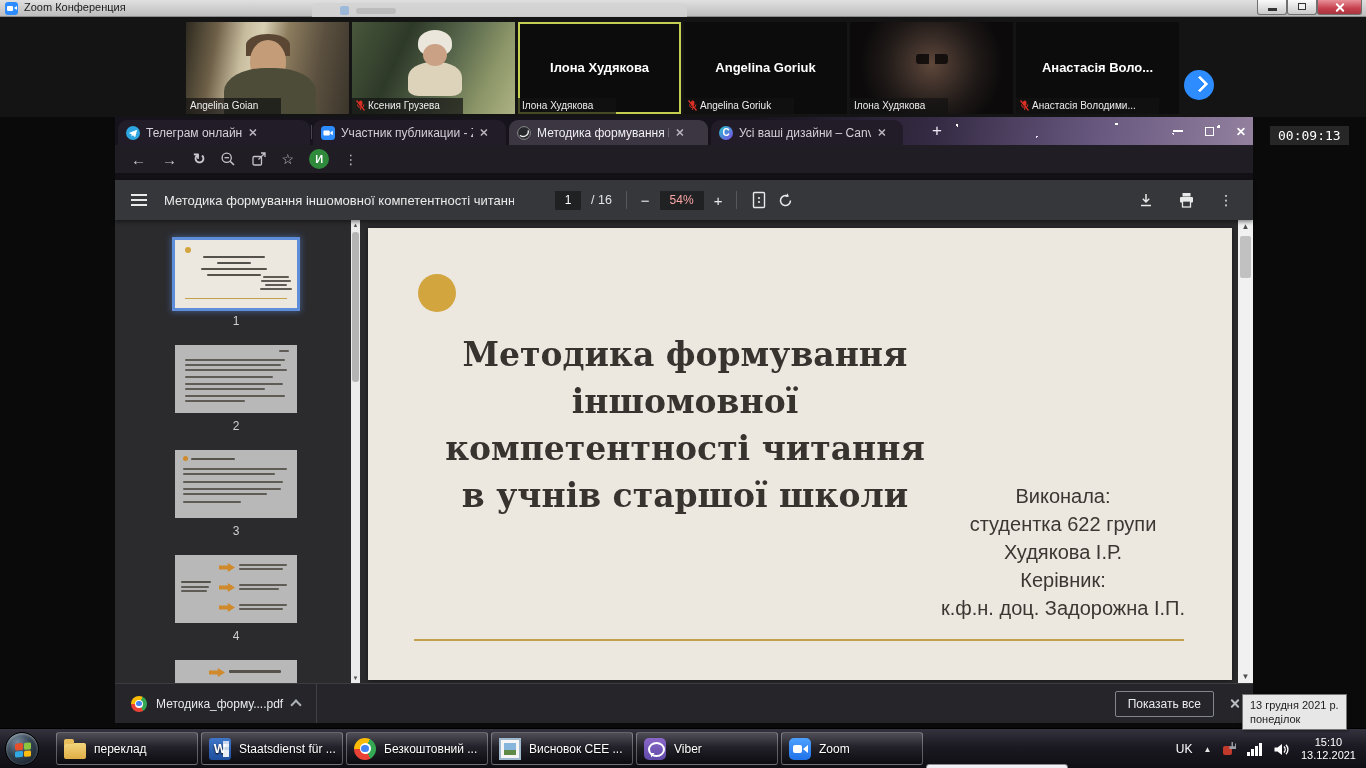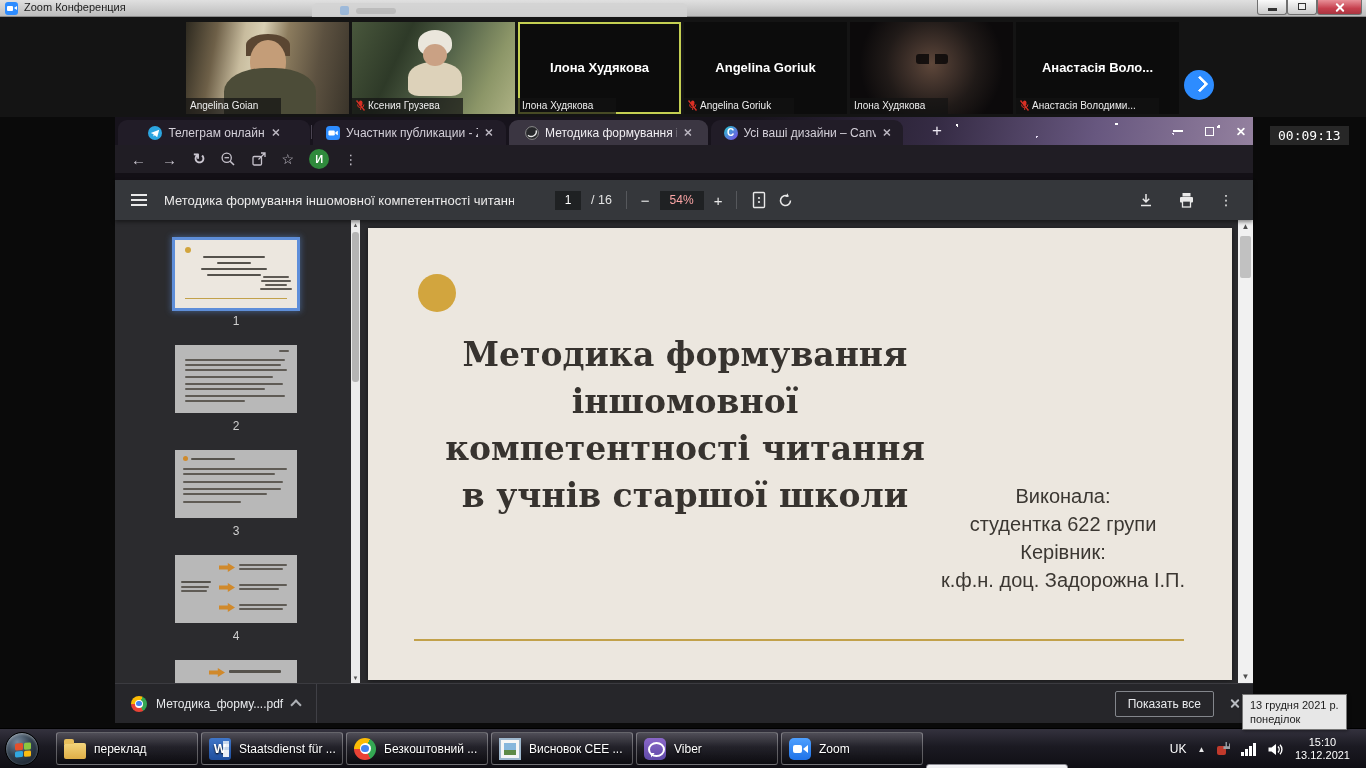--- a/index.html
+++ b/index.html
@@ -67,21 +67,21 @@
   #browser { position:absolute; left:115px; top:117px; width:1138px; height:606px; background:#211e25; z-index:2;}
   #tabstrip { position:absolute; left:0; top:0; right:0; height:28px;
     background:
       radial-gradient(circle 1.2px at 74% 30%, #fff 99%, transparent),
       radial-gradient(circle 1px at 81% 70%, #e8dff5 99%, transparent),
       radial-gradient(circle 1.4px at 88% 25%, #fff 99%, transparent),
       radial-gradient(circle 1px at 93% 60%, #efe6fa 99%, transparent),
       radial-gradient(circle 1.6px at 97% 35%, #fff 99%, transparent),
       linear-gradient(100deg,#17131c 56%,#352b44 72%,#67577f 86%,#94819f 100%);}
   .tab { position:absolute; top:3px; height:25px; border-radius:9px 9px 0 0; display:flex; align-items:center;
-    padding:0 8px; font-size:12px; color:#d4d0d9; background:#211c27;justify-content:center; }
+    padding:0 8px; font-size:12px; color:#d4d0d9; background:#211c27; }
   .tab.active { background:#3b3642; color:#f0eef2; }
   .tab .title { white-space:nowrap; overflow:hidden; max-width:132px; margin-right:6px; }
   .tab .favicon { width:14px; height:14px; margin-right:6px; flex:0 0 auto;}
   .tab-close { color:#b9b5bf; transform:scale(.8); }
   .tab-sep { position:absolute; top:8px; width:1px; height:14px; background:#4a4452; }
   #new-tab-btn { position:absolute; left:810px; top:2px; width:24px; height:24px; color:#efeaf4;
     font-size:17px; text-align:center; line-height:23px; }
   #browser-controls { position:absolute; right:8px; top:0; height:28px; display:flex; align-items:center; gap:22px; color:#fff;}
   .bc-min { width:10px; height:2px; background:#fff; }
   .bc-max { width:9px; height:9px; border:1.5px solid #fff; }
@@ -203,21 +203,21 @@
     background:#fff; clip-path:polygon(0 0,100% 0,0 100%);}
   .zoomapp-icon { background:linear-gradient(#4ea0ff,#1f72e8); border-radius:5px; }
   .zoomapp-icon::before { content:''; position:absolute; left:4px; top:7px; width:9px; height:8px;
     background:#fff; border-radius:2px;}
   .zoomapp-icon::after { content:''; position:absolute; right:3px; top:7px; width:0; height:0;
     border-right:5px solid #fff; border-top:4px solid transparent; border-bottom:4px solid transparent;}
   .chrome-ticon { border-radius:50%; background:conic-gradient(from 150deg,#ea4335 0 33%,#fbbc05 0 66%,#34a853 0 100%);}
   .chrome-ticon::before { content:''; position:absolute; left:25%; top:25%; width:50%; height:50%; border-radius:50%; background:#fff;}
   .chrome-ticon::after { content:''; position:absolute; left:34%; top:34%; width:32%; height:32%; border-radius:50%; background:#4285f4;}
   #tray { position:absolute; right:0; top:0; height:40px; display:flex; align-items:center; gap:11px;
-    padding-right:16px; color:#fff; }
+    padding-right:10px; color:#fff; }
   #tray-lang { font-size:12px; }
   #tray-arrow { font-size:8px; color:#e8e8e8; }
   .tray-plug { position:relative; width:14px; height:14px; }
   .tray-plug::before { content:''; position:absolute; left:1px; top:4px; width:9px; height:9px; background:#c0392b; border-radius:2px;}
   .tray-plug::after { content:''; position:absolute; right:0; top:0; width:7px; height:7px; background:#9aa0a6;
     clip-path:polygon(0 60%,30% 60%,30% 0,50% 0,50% 60%,80% 60%,80% 20%,100% 20%,100% 100%,0 100%);}
   .sigbars { display:flex; align-items:flex-end; gap:1.5px; height:14px;}
   .sigbars span { width:2.5px; background:#fff; }
   #tray-clock { text-align:center; font-size:11px; line-height:13px; }
 </style>
@@ -493,20 +493,21 @@
         <div id="slide-circle"></div>
         <div id="slide-title">
           <div>Методика формування</div>
           <div>іншомовної</div>
           <div>компетентності читання</div>
           <div>в учнів старшої школи</div>
         </div>
         <div id="slide-credits">
           <div>Виконала:</div>
           <div>студентка 622 групи</div>
+          <div>Худякова І.Р.</div>
           <div>Керівник:</div>
           <div>к.ф.н. доц. Задорожна І.П.</div>
         </div>
         <div id="slide-line"></div>
       </div>
       <div class="vw-scroll">
         <span class="arr" style="top:2px">▲</span>
         <span class="vw-thumbbar"></span>
         <span class="arr" style="bottom:2px">▼</span>
       </div>

